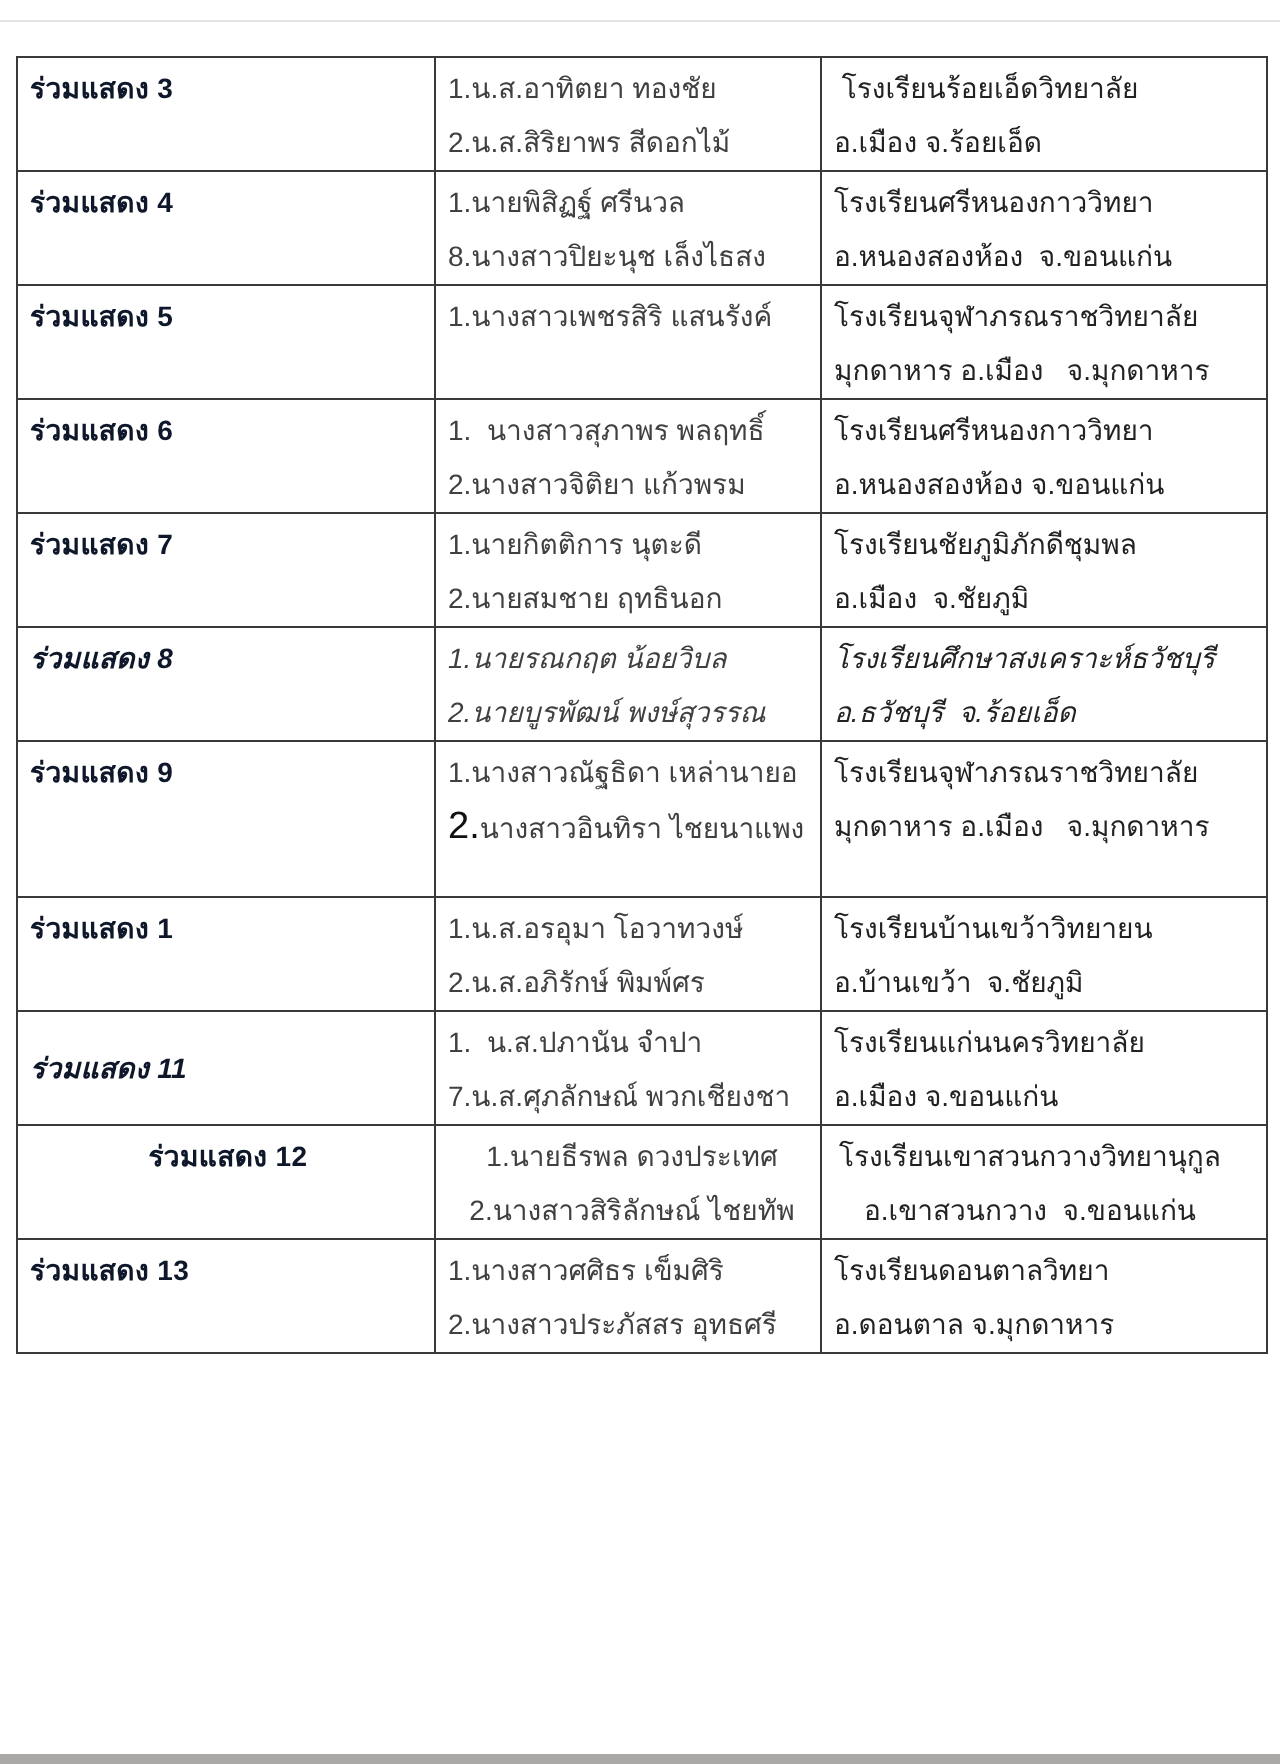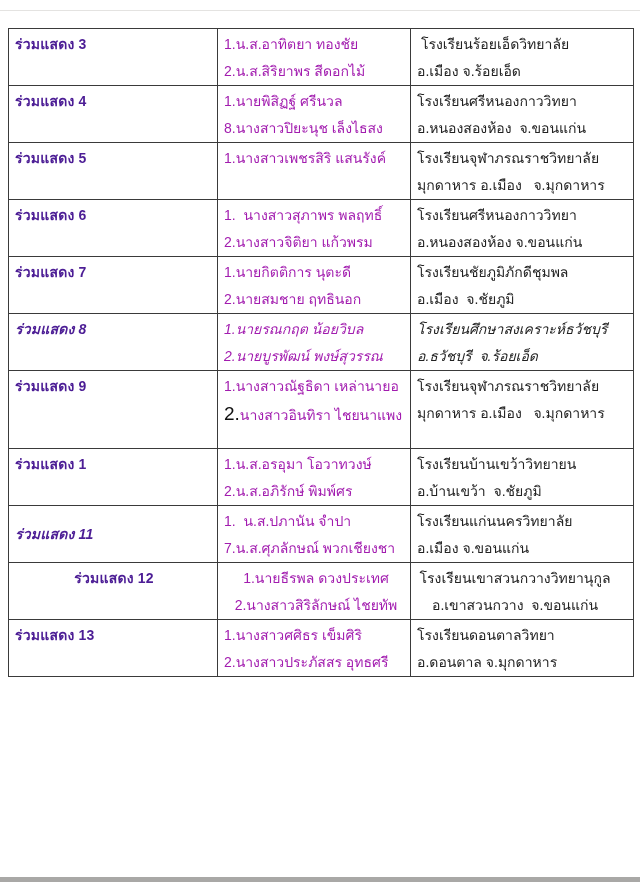--- a/index.html
+++ b/index.html
@@ -39,36 +39,36 @@
     table-layout: fixed;
   }
   table.roster td {
     border: 1.5px solid #3a3a3a;
     vertical-align: top;
     overflow: hidden;
   }
   .c-label {
     font-size: 14px;
     font-weight: bold;
-    color: #4c1d95;
+    color: #0f172a;
     padding: 4px 4px 0 6px;
     letter-spacing: 0.2px;
   }
   .c-label.v-center {
     vertical-align: middle;
     padding-top: 0;
     font-style: italic;
   }
   .c-names {
     padding: 2px 2px 0 6px;
   }
   .name-line {
     font-size: 14px;
     line-height: 27px;
-    color: #a21caf;
+    color: #404040;
     white-space: pre-wrap;
     overflow-wrap: break-word;
   }
   
   .name-line.big-prefix::first-letter {
     font-size: 19px;
     font-weight: 500;
     color: #111;
   }
   .c-school {

